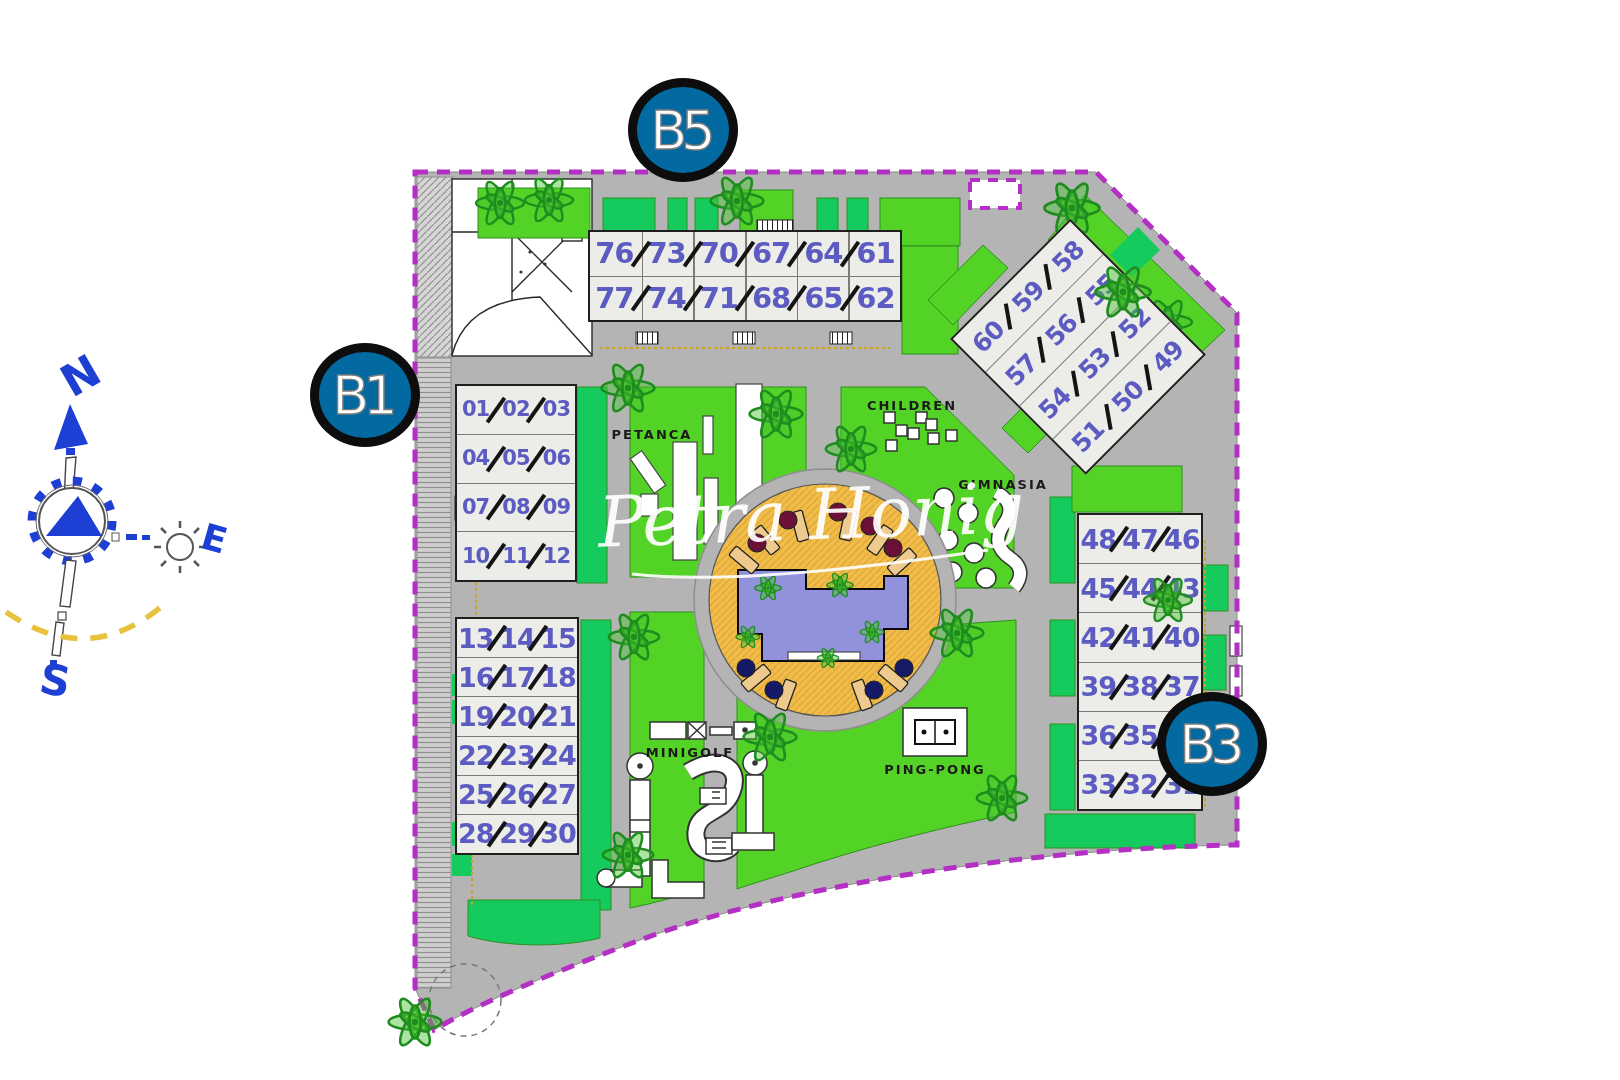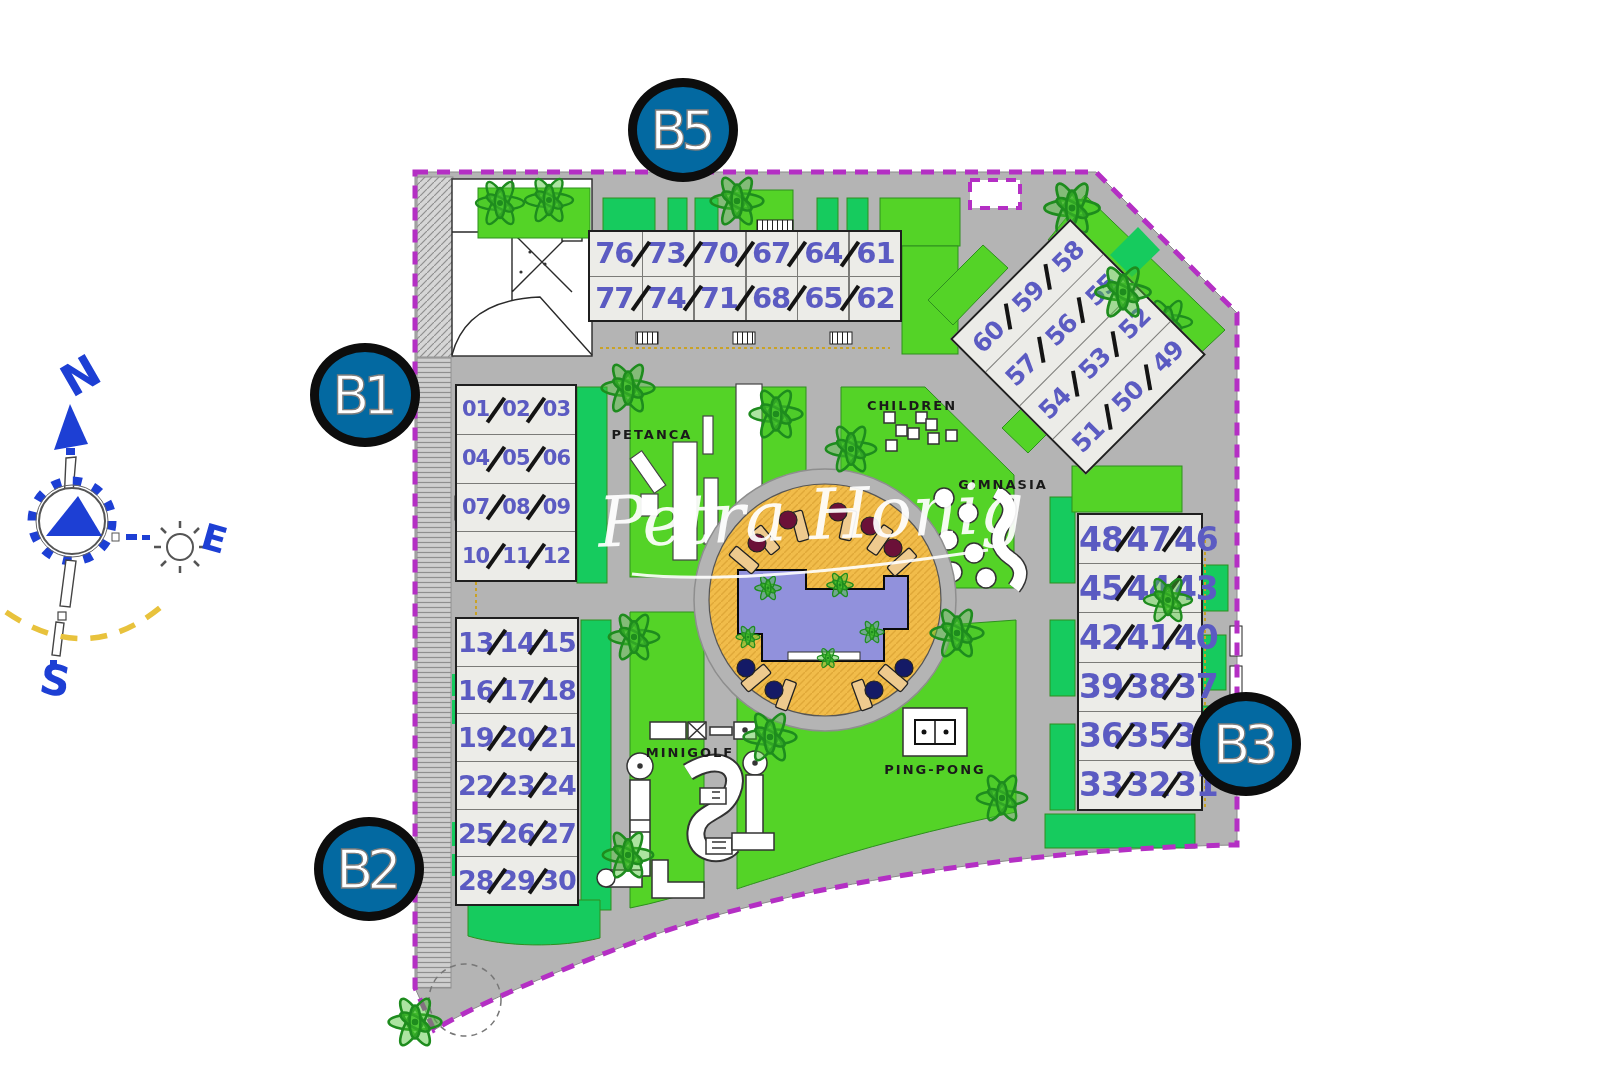--- a/index.html
+++ b/index.html
@@ -7,21 +7,21 @@
           font-family:"DejaVu Sans",sans-serif;}
   .canvas svg{position:absolute;left:0;top:0;}
   
   .building{position:absolute;display:flex;flex-direction:column;background:#ecece8;
             border:2px solid #1f1f1f;box-sizing:border-box;z-index:3;}
   .unit-row{flex:1;display:flex;align-items:center;justify-content:space-evenly;position:relative;}
   .unit-row + .unit-row{border-top:1.5px solid #7b7b78;}
   .unit{color:#5b5bc2;font-weight:bold;letter-spacing:-1px;line-height:1;}
   .stair{width:3.5px;height:30px;background:#141414;transform:rotate(35deg);flex:0 0 auto;}
   .b5 .unit{font-size:29px;} .b1 .unit{font-size:21px;}
-  .b2 .unit{font-size:27px;} .b3 .unit{font-size:33px;}
+  .b2 .unit{font-size:27px;} .b3 .unit{font-size:27px;}
   .b4 .unit{font-size:25px;} .b4 .stair{height:26px;}
   .vdiv{position:absolute;top:0;bottom:0;width:1.5px;background:#7b7b78;}
   .b4{transform-origin:0 0;transform:rotate(-45deg);}
   
   .amenity{position:absolute;transform:translateX(-50%);font-size:13px;font-weight:bold;
            letter-spacing:2px;color:#1a1a1a;z-index:4;white-space:nowrap;}
   
   .marker{position:absolute;width:86px;height:86px;border:9px solid #0d0d0d;border-radius:50%;
           background:#0369a1;display:flex;align-items:center;justify-content:center;z-index:6;
           font-size:54px;letter-spacing:-6px;color:#fff;-webkit-text-stroke:1.4px #7d7d7d;
@@ -394,21 +394,21 @@
         <span class="unit">09</span>
       </div>
       <div class="unit-row">
         <span class="unit">10</span>
         <span class="stair"></span>
         <span class="unit">11</span>
         <span class="stair"></span>
         <span class="unit">12</span>
       </div>
     </div>
-<div class="building b2" style="left:455px;top:617px;width:124px;height:289px;">
+<div class="building b2" style="left:455px;top:617px;width:124px;height:238px;">
       <div class="unit-row">
         <span class="unit">13</span>
         <span class="stair"></span>
         <span class="unit">14</span>
         <span class="stair"></span>
         <span class="unit">15</span>
       </div>
       <div class="unit-row">
         <span class="unit">16</span>
         <span class="stair"></span>
@@ -499,20 +499,19 @@
 <div class="amenity" style="left:652px;top:427px;">PETANCA</div>
 <div class="amenity" style="left:912px;top:398px;">CHILDREN</div>
 <div class="amenity" style="left:980px;top:477px;margin-left:23px;">GIMNASIA</div>
 <div class="amenity" style="left:690px;top:745px;">MINIGOLF</div>
 <div class="amenity" style="left:935px;top:762px;">PING-PONG</div>
 
 <div class="watermark">Petra Honig</div>
 
 <div class="marker" style="left:628px;top:78px;">B5</div>
 <div class="marker" style="left:310px;top:343px;">B1</div>
-<div class="marker" style="left:314px;top:817px;">B2</div>
-<div class="marker" style="left:1191px;top:692px;">B3</div>
+<div class="marker" style="left:1157px;top:692px;">B3</div>
 
 <div class="compass-letter cl-n">N</div>
 <div class="compass-letter cl-e">E</div>
 <div class="compass-letter cl-s">S</div>
 
 </div>
 
 </body></html>

